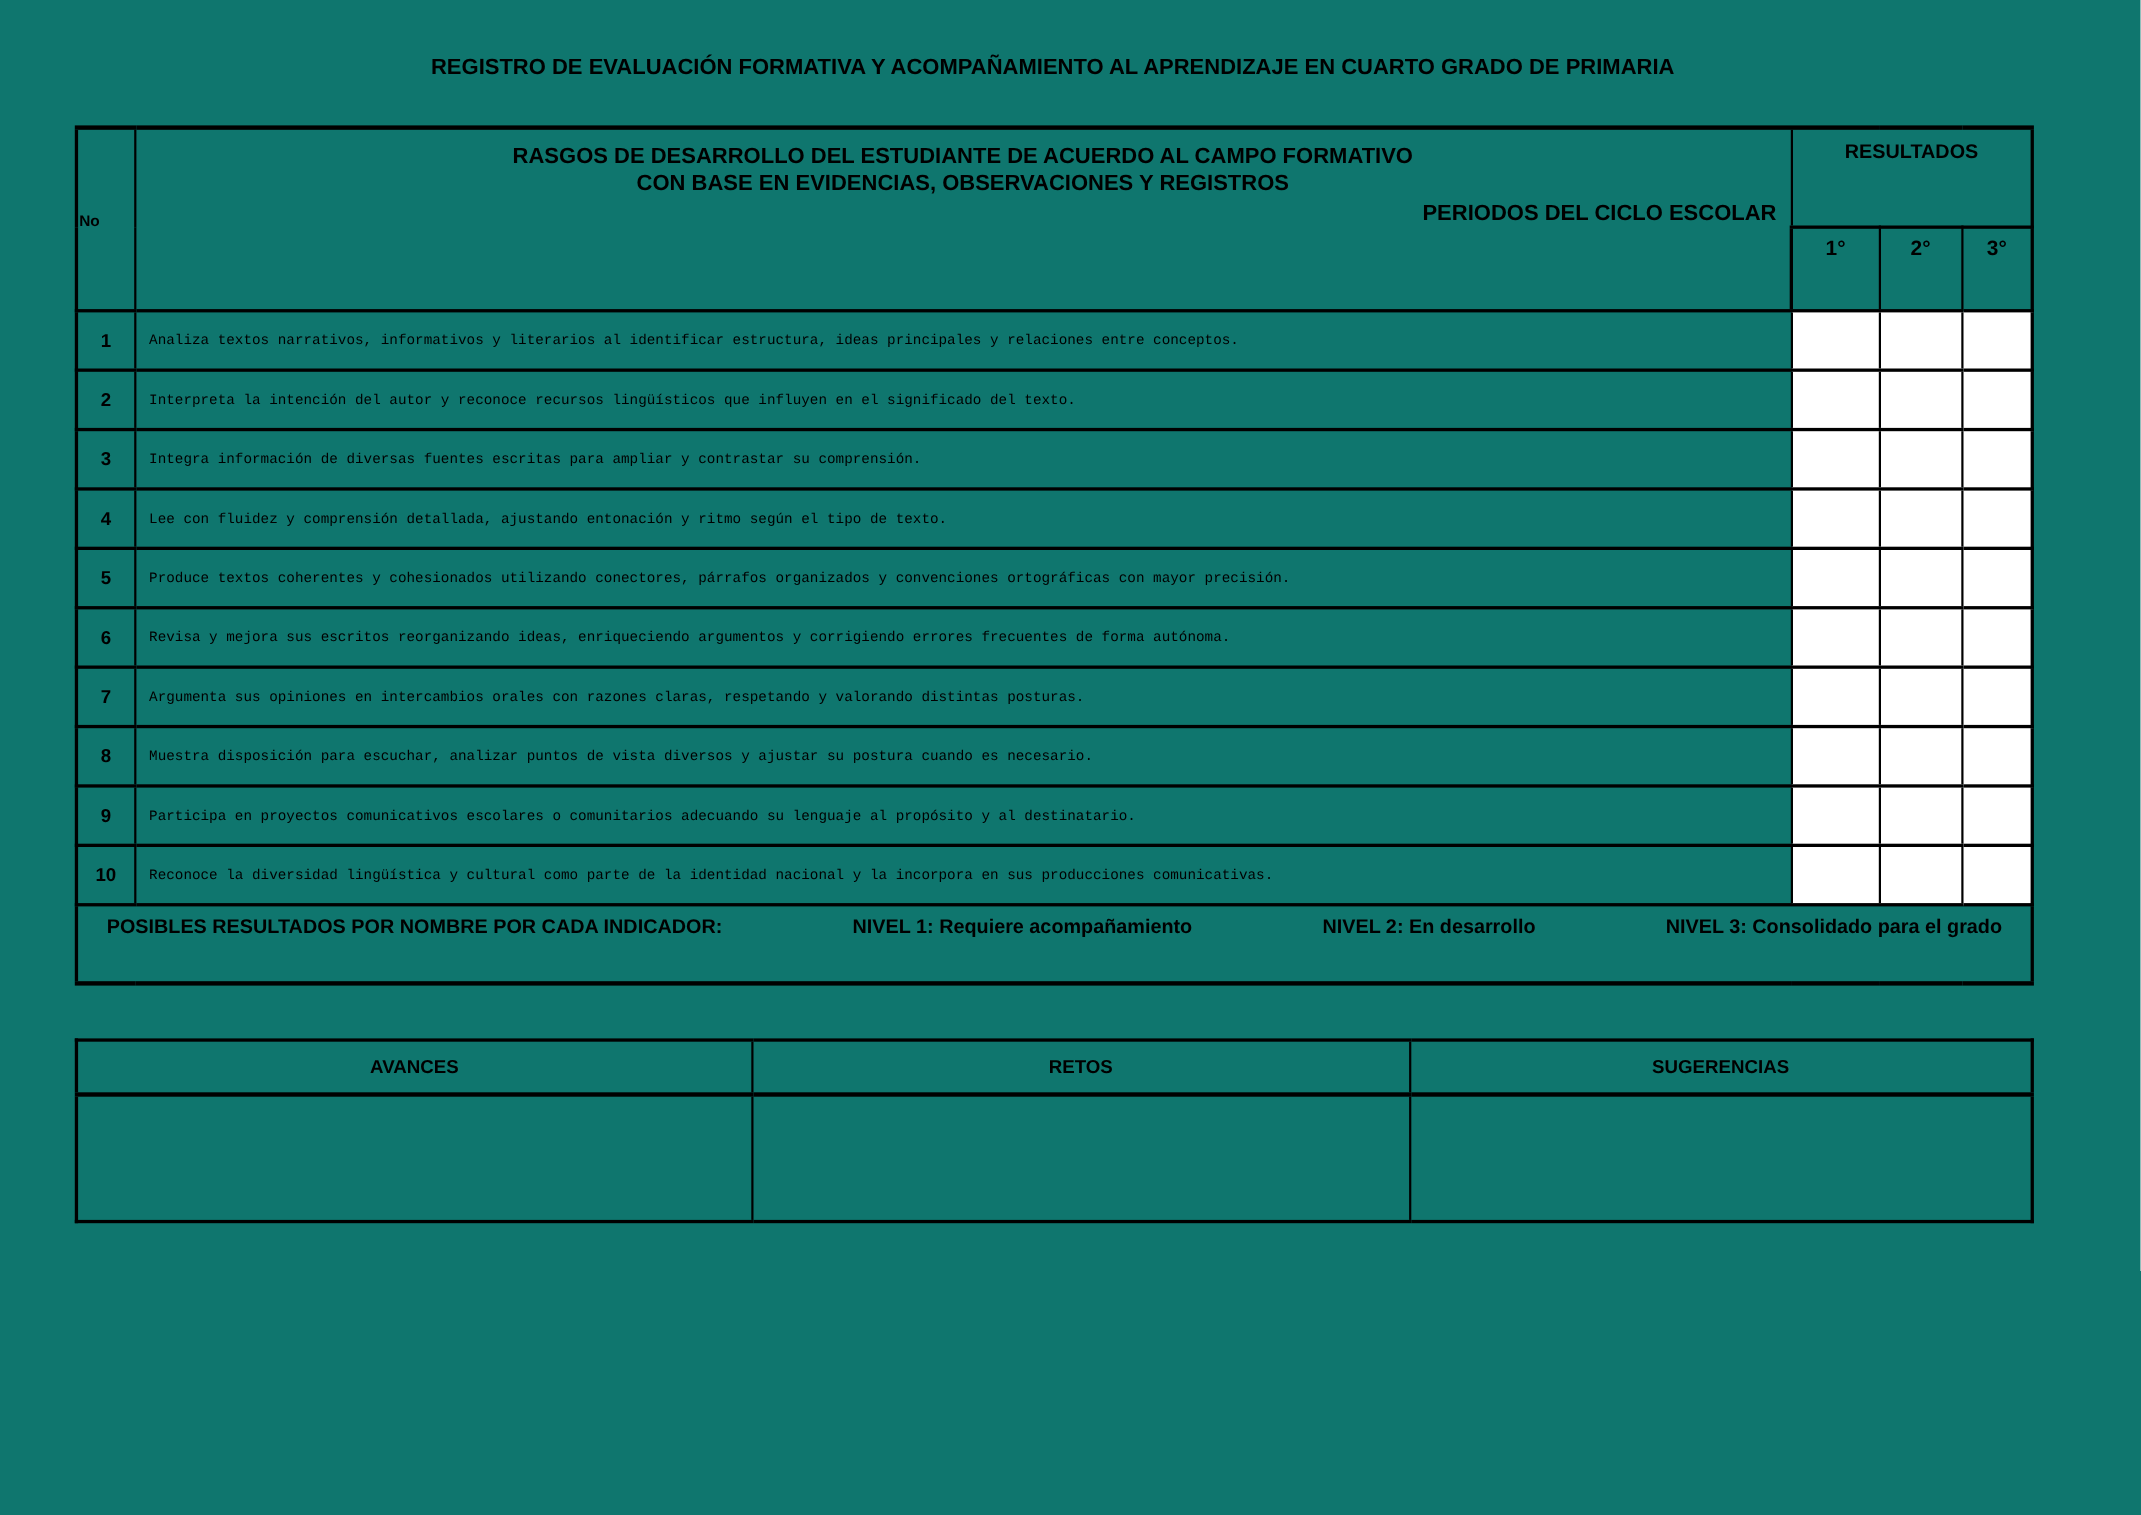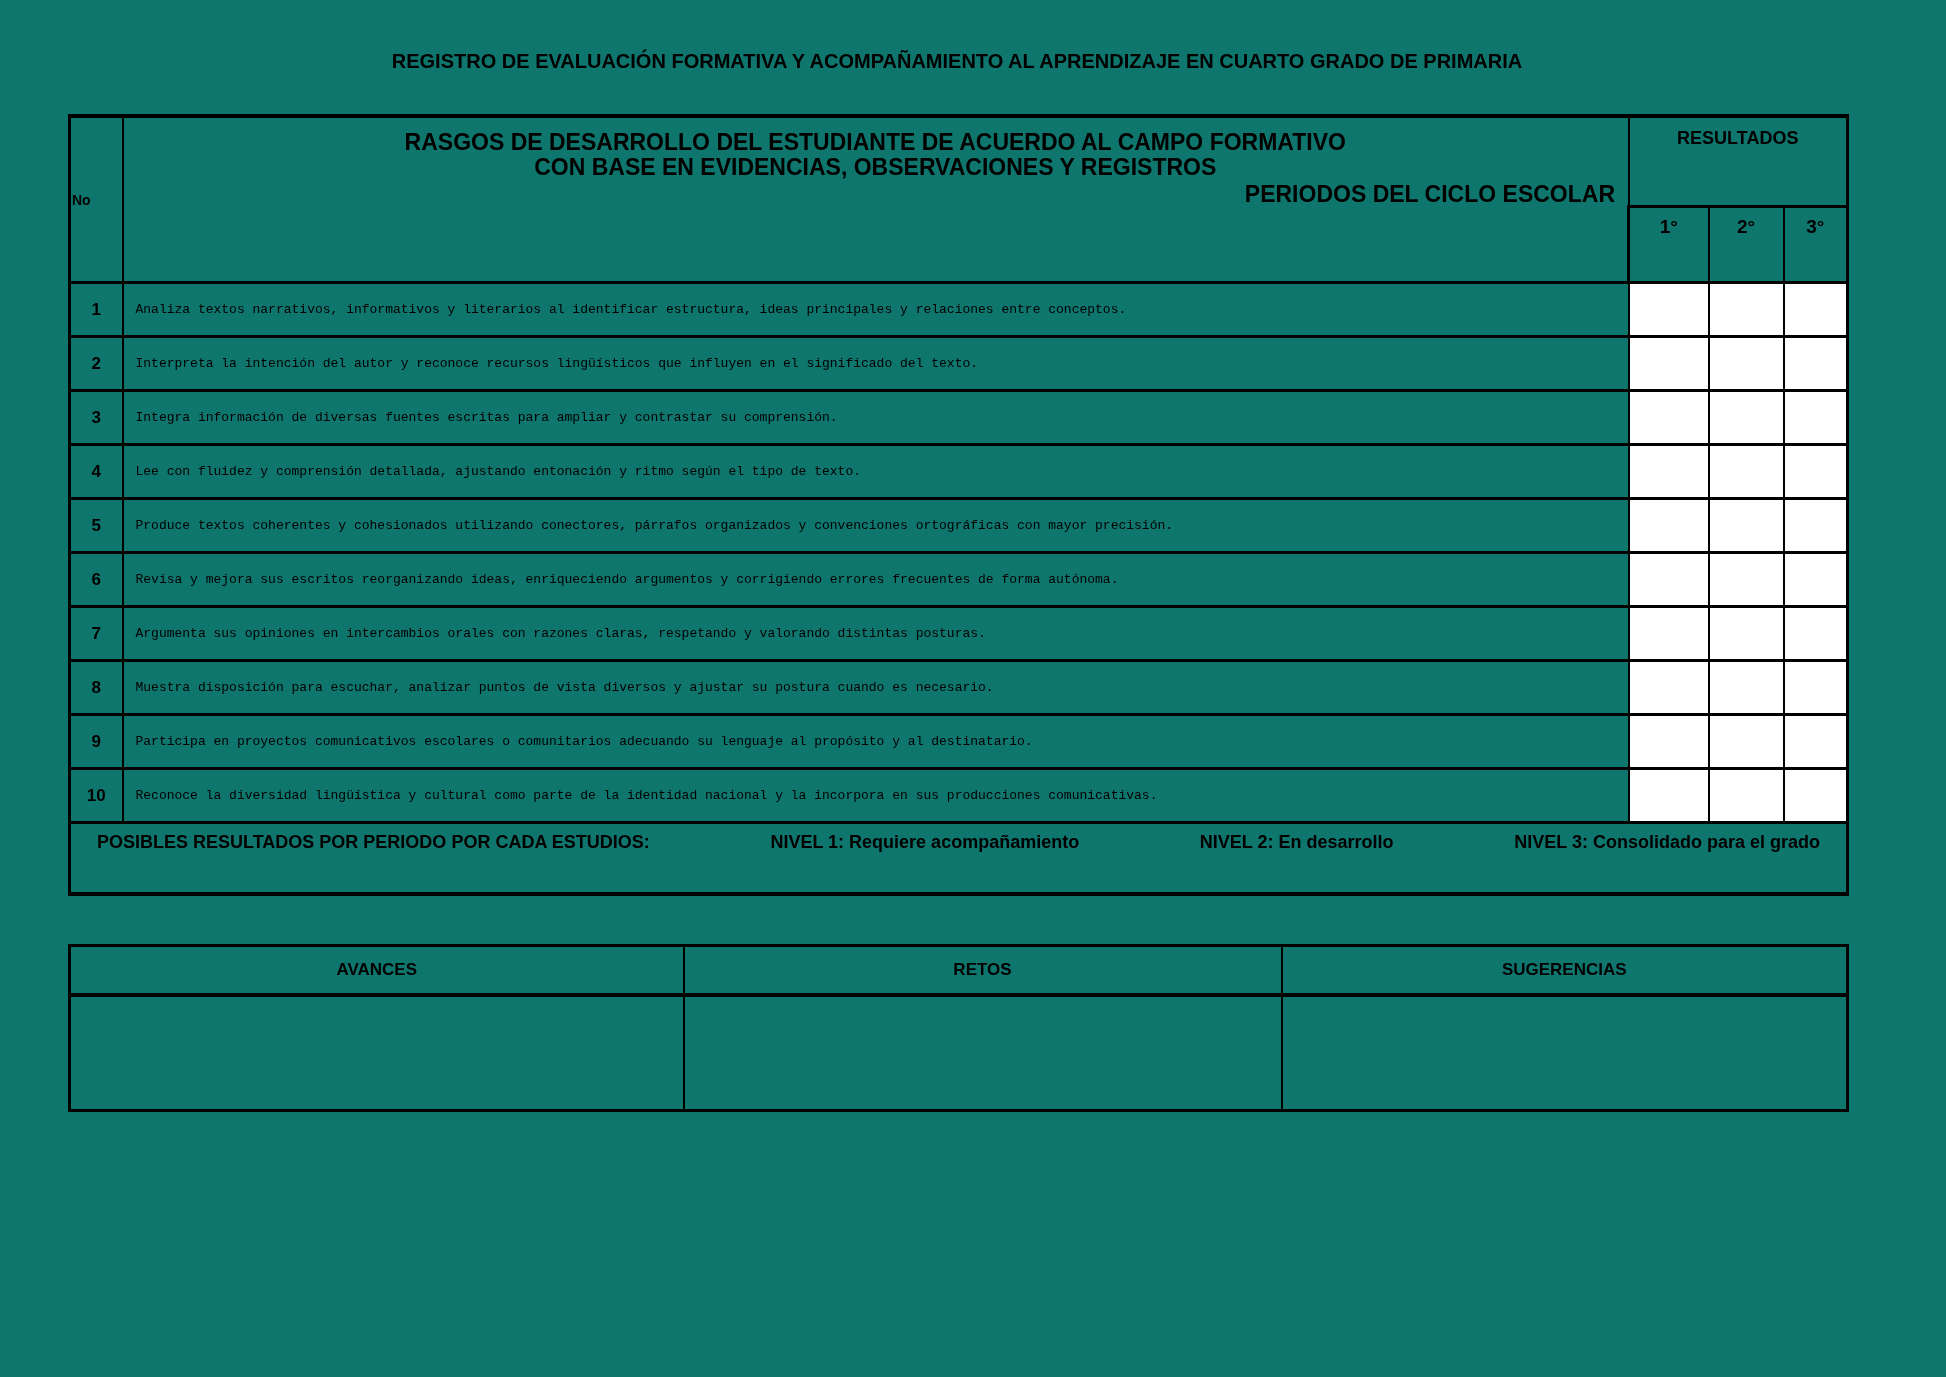--- a/index.html
+++ b/index.html
@@ -67,21 +67,21 @@
   .no-cell {
     text-align: left;
     vertical-align: middle;
     font-weight: bold;
     font-size: 14px;
   }
   .desc-header {
     vertical-align: top;
     padding: 12px 8px 0 8px;
     font-weight: bold;
-    font-size: 23px;
+    font-size: 20px;
     margin-left: 20px;
   }
   .desc-header .center-line {
     text-align: center;
     line-height: 25px;
   }
   .desc-header .right-line {
     text-align: right;
     line-height: 25px;
     padding-right: 4px;
@@ -260,21 +260,21 @@
           <td class="desc-cell">Reconoce la diversidad lingüística y cultural como parte de la identidad nacional y la incorpora en sus producciones comunicativas.</td>
           <td class="result-cell"></td>
           <td class="result-cell"></td>
           <td class="result-cell"></td>
         </tr>
       </tbody>
       <tfoot>
         <tr class="legend-row">
           <td colspan="5">
             <div class="legend">
-              <span>POSIBLES RESULTADOS POR PERIODO POR CADA ESTUDIOS:</span>
+              <span>POSIBLES RESULTADOS POR NOMBRE POR CADA INDICADOR:</span>
               <span>NIVEL 1: Requiere acompañamiento</span>
               <span>NIVEL 2: En desarrollo</span>
               <span>NIVEL 3: Consolidado para el grado</span>
             </div>
           </td>
         </tr>
       </tfoot>
     </table>
 
     <table class="notes-table">

